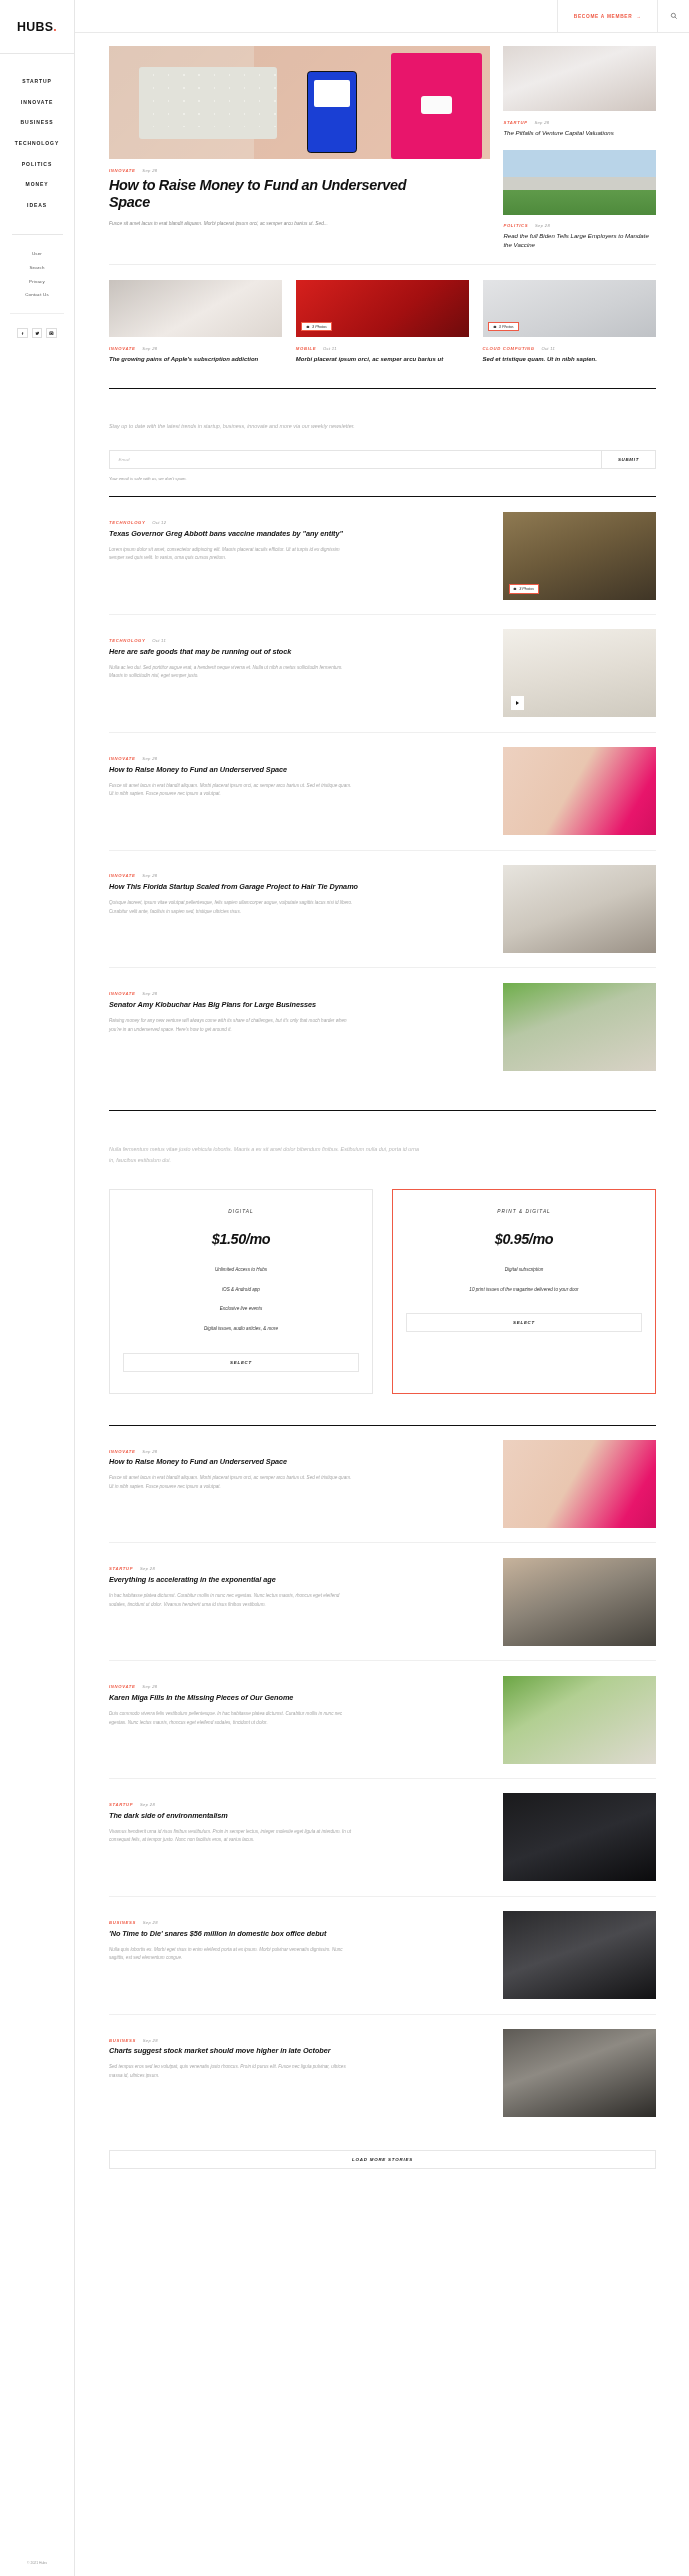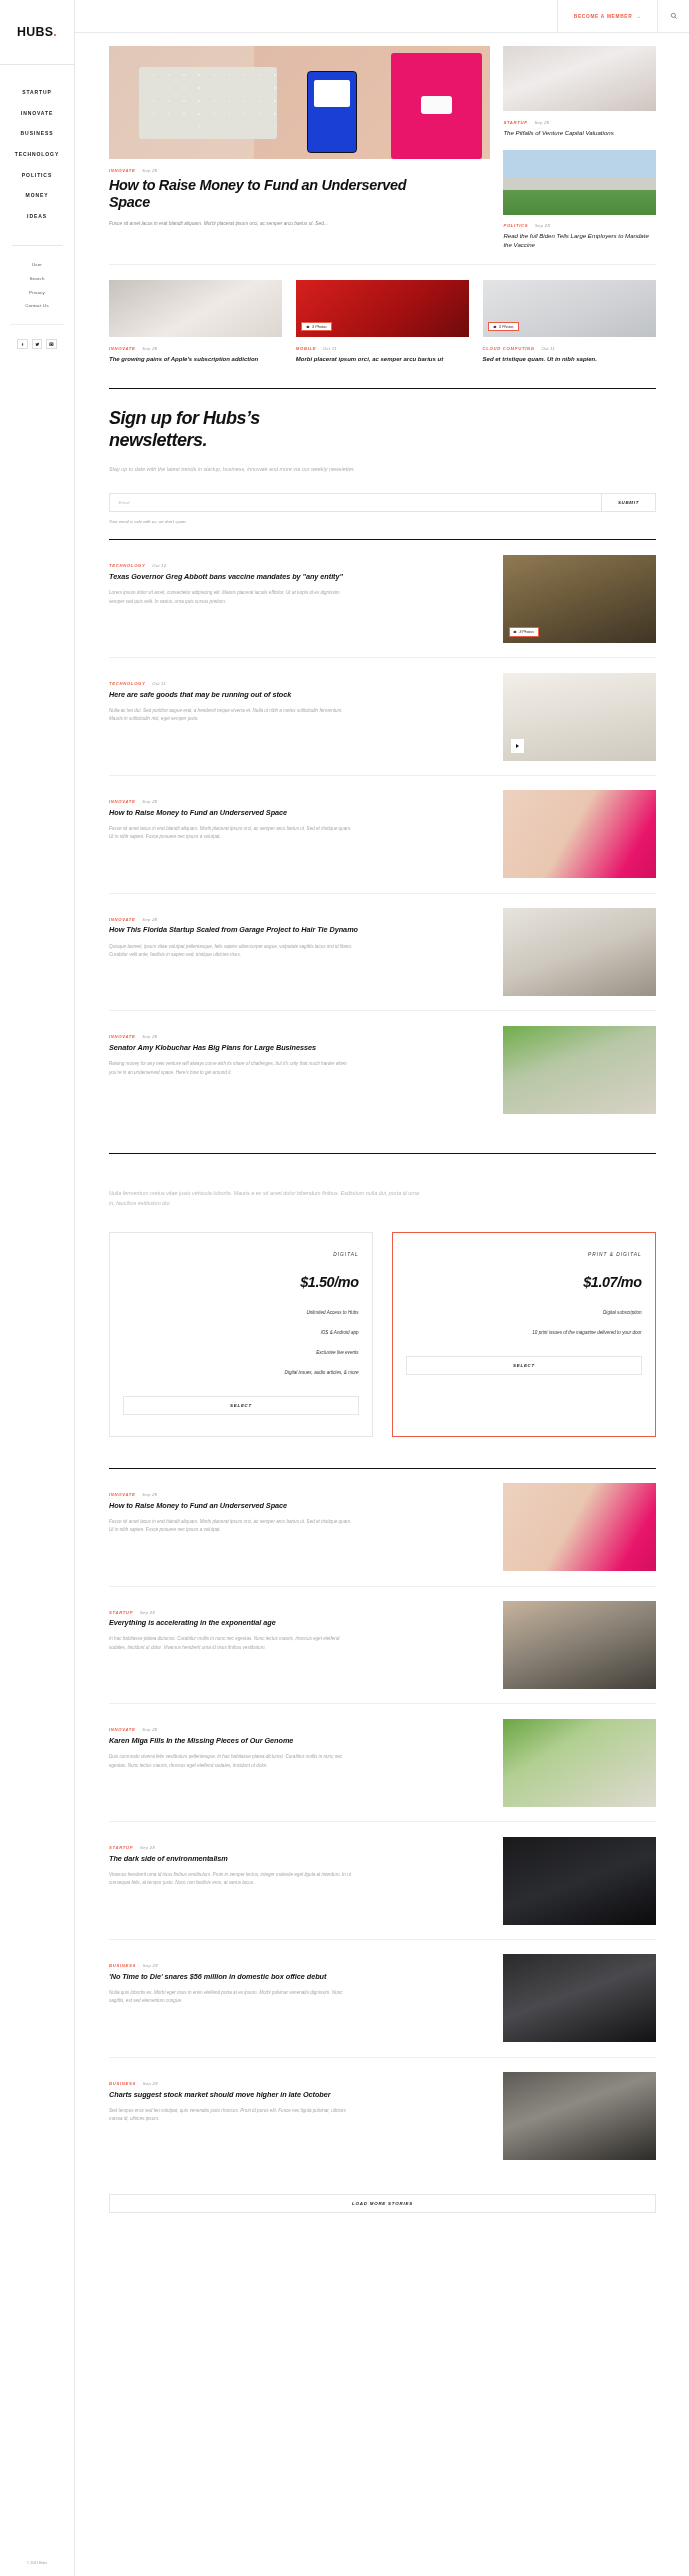--- a/index.html
+++ b/index.html
@@ -16,21 +16,21 @@
   
   .sidebar {
     width: 75px;
     flex: 0 0 75px;
     border-right: 1px solid #e6e6e6;
     min-height: 2576px;
     position: relative;
     background: #fff;
   }
   .logo-wrap {
-    height: 65px;
+    height: 54px;
     display: flex; align-items: center; justify-content: center;
     border-bottom: 1px solid #e6e6e6;
   }
   .logo { font-size: 12.4px; font-weight: 700; letter-spacing: 0.3px; color: #111; }
   .logo .dot { color: #ef5a45; }
   .main-nav { padding: 17px 0 13.4px; }
   .main-nav a {
     display: block; text-align: center;
     font-size: 5px; letter-spacing: 0.9px; font-weight: 700;
     color: #1a1a1a; text-decoration: none;
@@ -184,21 +184,21 @@
     position:absolute; left:7.7px; bottom:7.7px; width:13.4px; height:13.4px; background:#fff;
     display:flex; align-items:center; justify-content:center;
   }
   .play i { width:0; height:0; border-left: 3.8px solid #111; border-top: 2.9px solid transparent; border-bottom: 2.9px solid transparent; display:block; }
 
   
   .bm { padding: 21px 0 5.7px; }
   .bm h2 { font-size: 18px; font-weight: 700; letter-spacing: -0.5px; }
   .bm p { margin-top: 12.4px; font-size: 5.4px; line-height: 1.95; color: #b8b8b8; max-width: 316px; }
   .plans { display: flex; gap: 19px; margin-top: 23px; }
-  .plan { flex: 1; border: 1px solid #e6e6e6; padding: 19px 13.4px 21px; text-align: right; }
+  .plan { flex: 1; border: 1px solid #e6e6e6; padding: 19px 13.4px 21px; text-align: center; }
   .plan.featured { border: 1.9px solid #ef5a45; }
   .plan .ptype { font-size: 4.8px; letter-spacing: 1px; color: #333; text-transform: uppercase; }
   .plan .price { font-size: 14.4px; font-weight: 700; margin-top: 17px; letter-spacing: -0.4px; }
   .plan .feat { font-size: 4.6px; color: #333; margin-top: 11.5px; line-height: 1.85; }
   .plan .feat.first { margin-top: 19px; }
   .plan .sel {
     margin-top: 19px; border: 1px solid #e6e6e6; height: 19px;
     display: flex; align-items: center; justify-content: center;
     font-size: 4.4px; font-weight: 700; letter-spacing: 0.8px; color: #222;
   }
@@ -344,21 +344,20 @@
           <div class="meta">
             <span class="cat">CLOUD COMPUTING</span>
             <span class="date">Oct 11</span>
           </div>
           <h3 class="t">Sed et tristique quam. Ut in nibh sapien.</h3>
         </article>
       </section>
 
       <div class="rule-thick"></div>
       <section class="nl">
-        <h2>Sign up for Hubs’s newsletters.</h2>
         <p>Stay up to date with the latest trends in startup, business, innovate and more via our weekly newsletter.</p>
         <div class="nl-form">
           <div class="fld">Email</div>
           <div class="sub">SUBMIT</div>
         </div>
         <div class="nl-note">Your email is safe with us, we don’t spam.</div>
       </section>
       <div class="rule-thick" style="margin-top:0"></div>
 
       <section class="list">
@@ -442,21 +441,21 @@
             <div class="ptype">DIGITAL</div>
             <div class="price">$1.50/mo</div>
             <div class="feat first">Unlimited Access to Hubs</div>
             <div class="feat">iOS &amp; Android app</div>
             <div class="feat">Exclusive live events</div>
             <div class="feat">Digital issues, audio articles, &amp; more</div>
             <div class="sel">SELECT</div>
           </div>
           <div class="plan featured">
             <div class="ptype">PRINT &amp; DIGITAL</div>
-            <div class="price">$1.07/mo</div>
+            <div class="price">$0.95/mo</div>
             <div class="feat first">Digital subscription</div>
             <div class="feat">10 print issues of the magazine delivered to your door</div>
             <div class="sel">SELECT</div>
           </div>
         </div>
       </section>
       <div class="rule-thick"></div>
 
       <section class="list">
         <article class="li">

